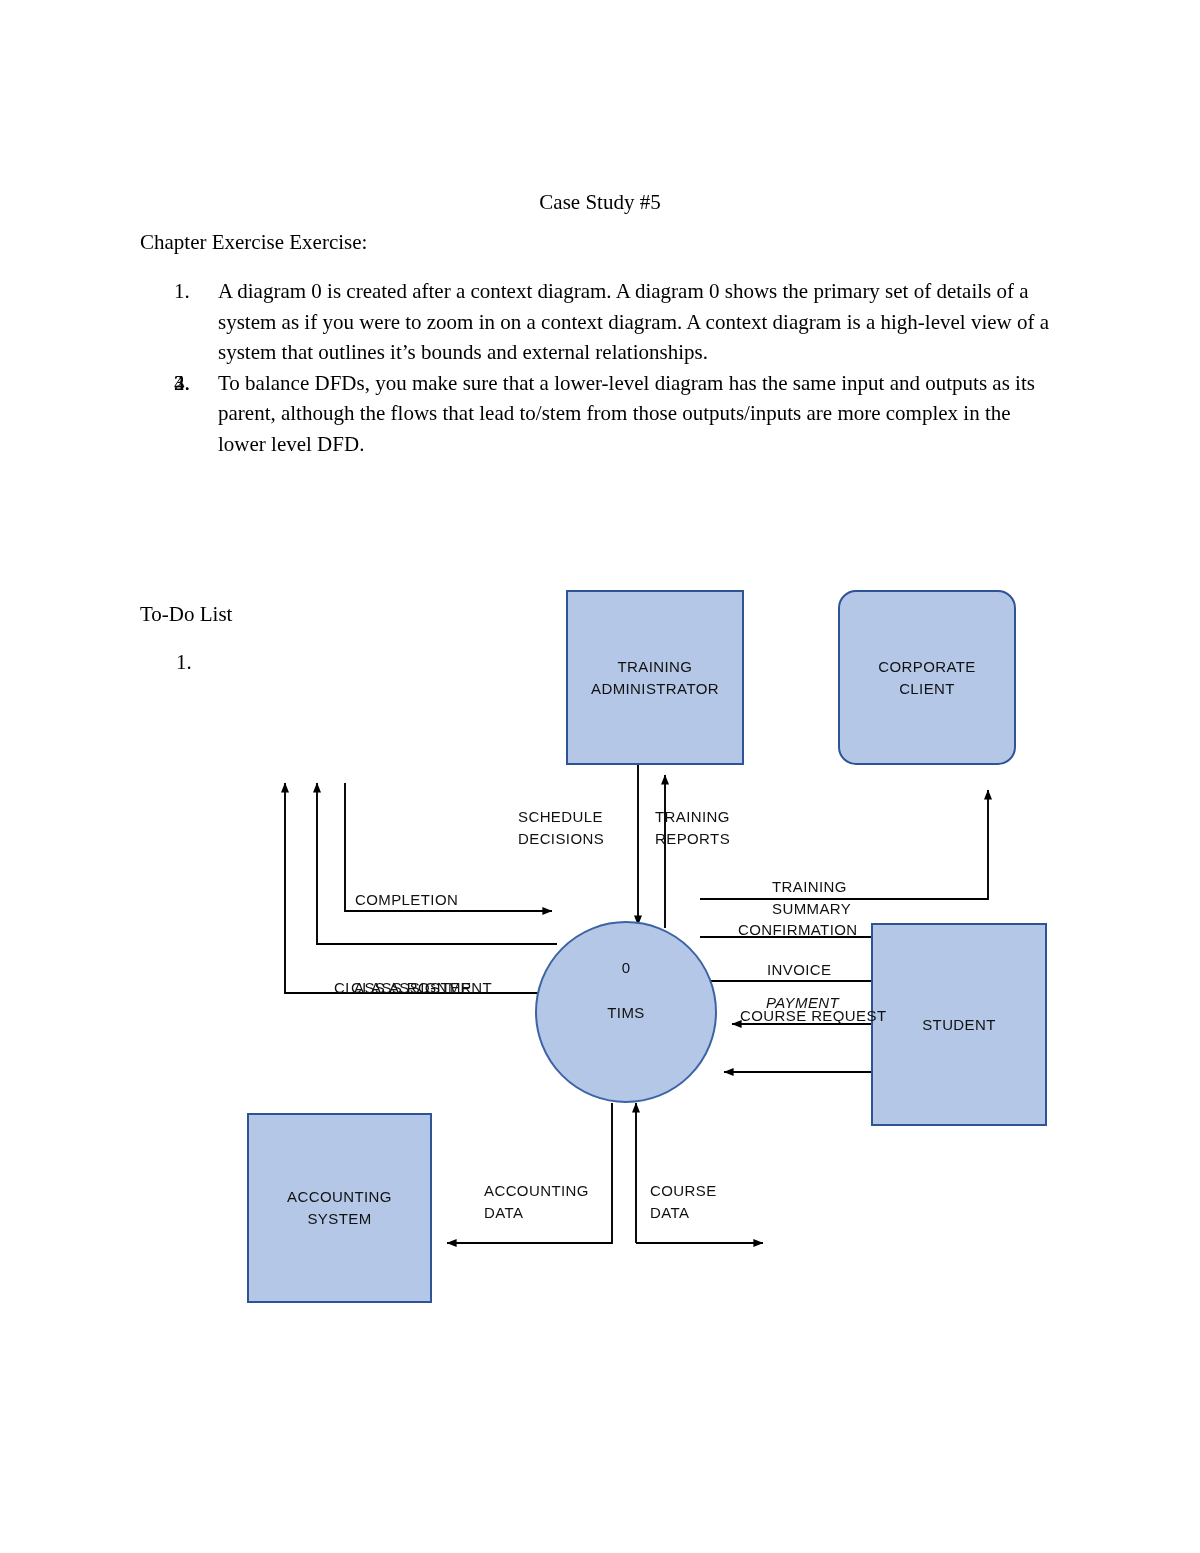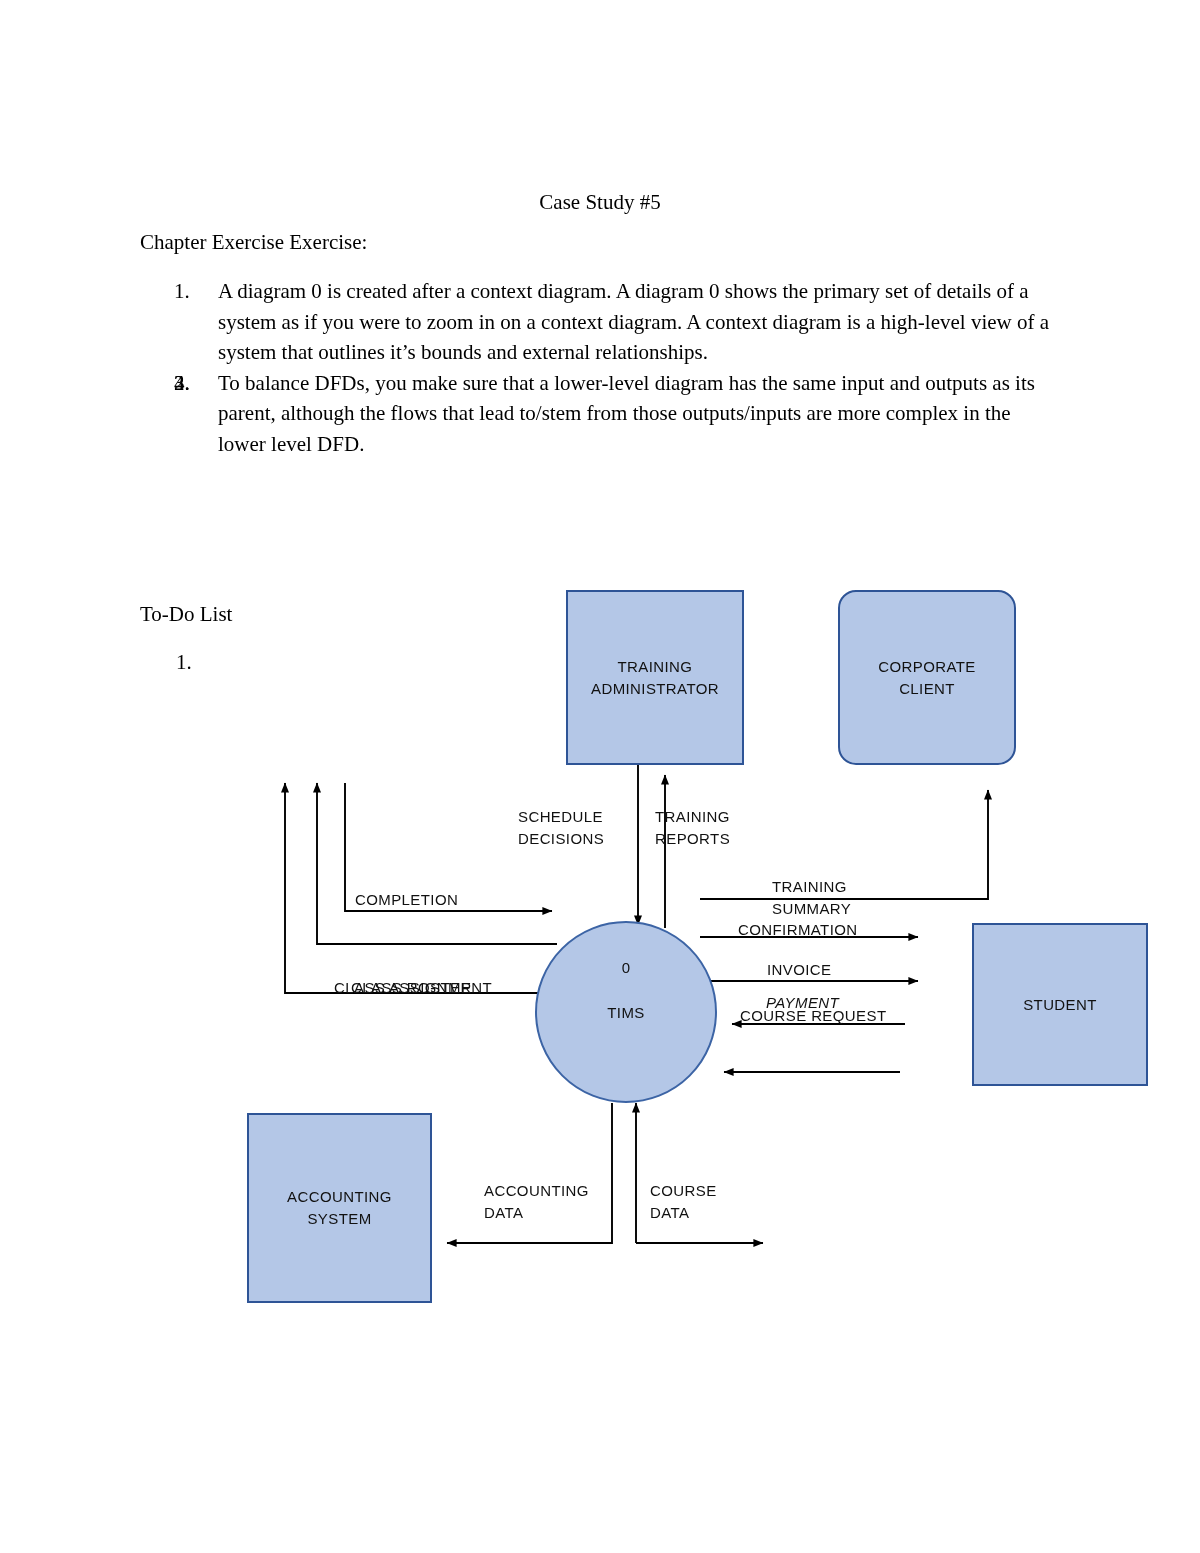--- a/index.html
+++ b/index.html
@@ -217,21 +217,21 @@
       </span>
     </div>
 
     <div class="entity" style="left:838px; top:590px; width:178px; height:175px;border-radius:18px;">
       <span>
         <span>CORPORATE</span><br>
         <span>CLIENT</span>
       </span>
     </div>
 
-    <div class="entity" style="left:972px; top:923px; width:176px; height:163px;">
+    <div class="entity" style="left:871px; top:923px; width:176px; height:203px;">
       <span>STUDENT</span>
     </div>
 
 
     <div class="entity" style="left:247px; top:1113px; width:185px; height:190px;">
       <span>
         <span>ACCOUNTING</span><br>
         <span>SYSTEM</span>
       </span>
     </div>

